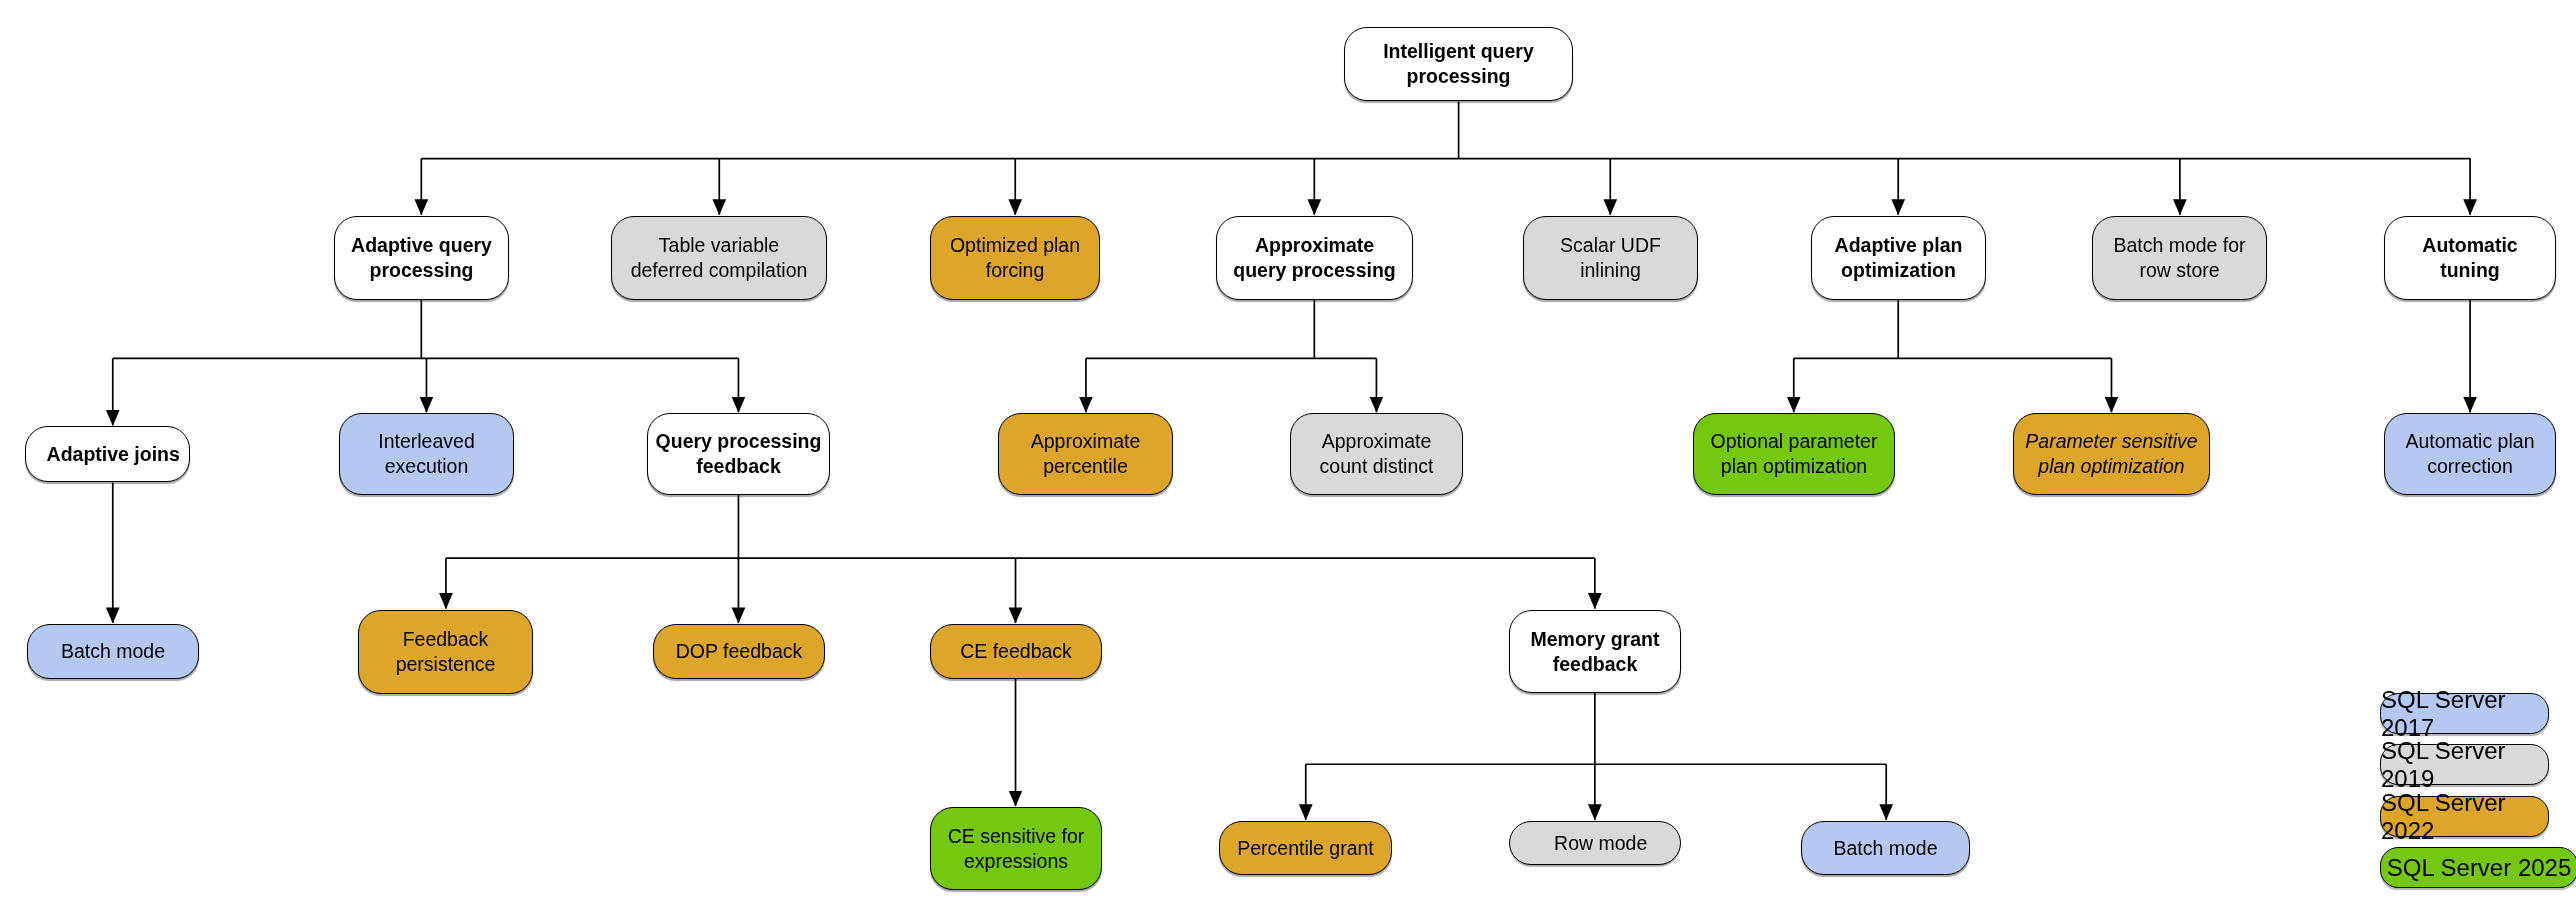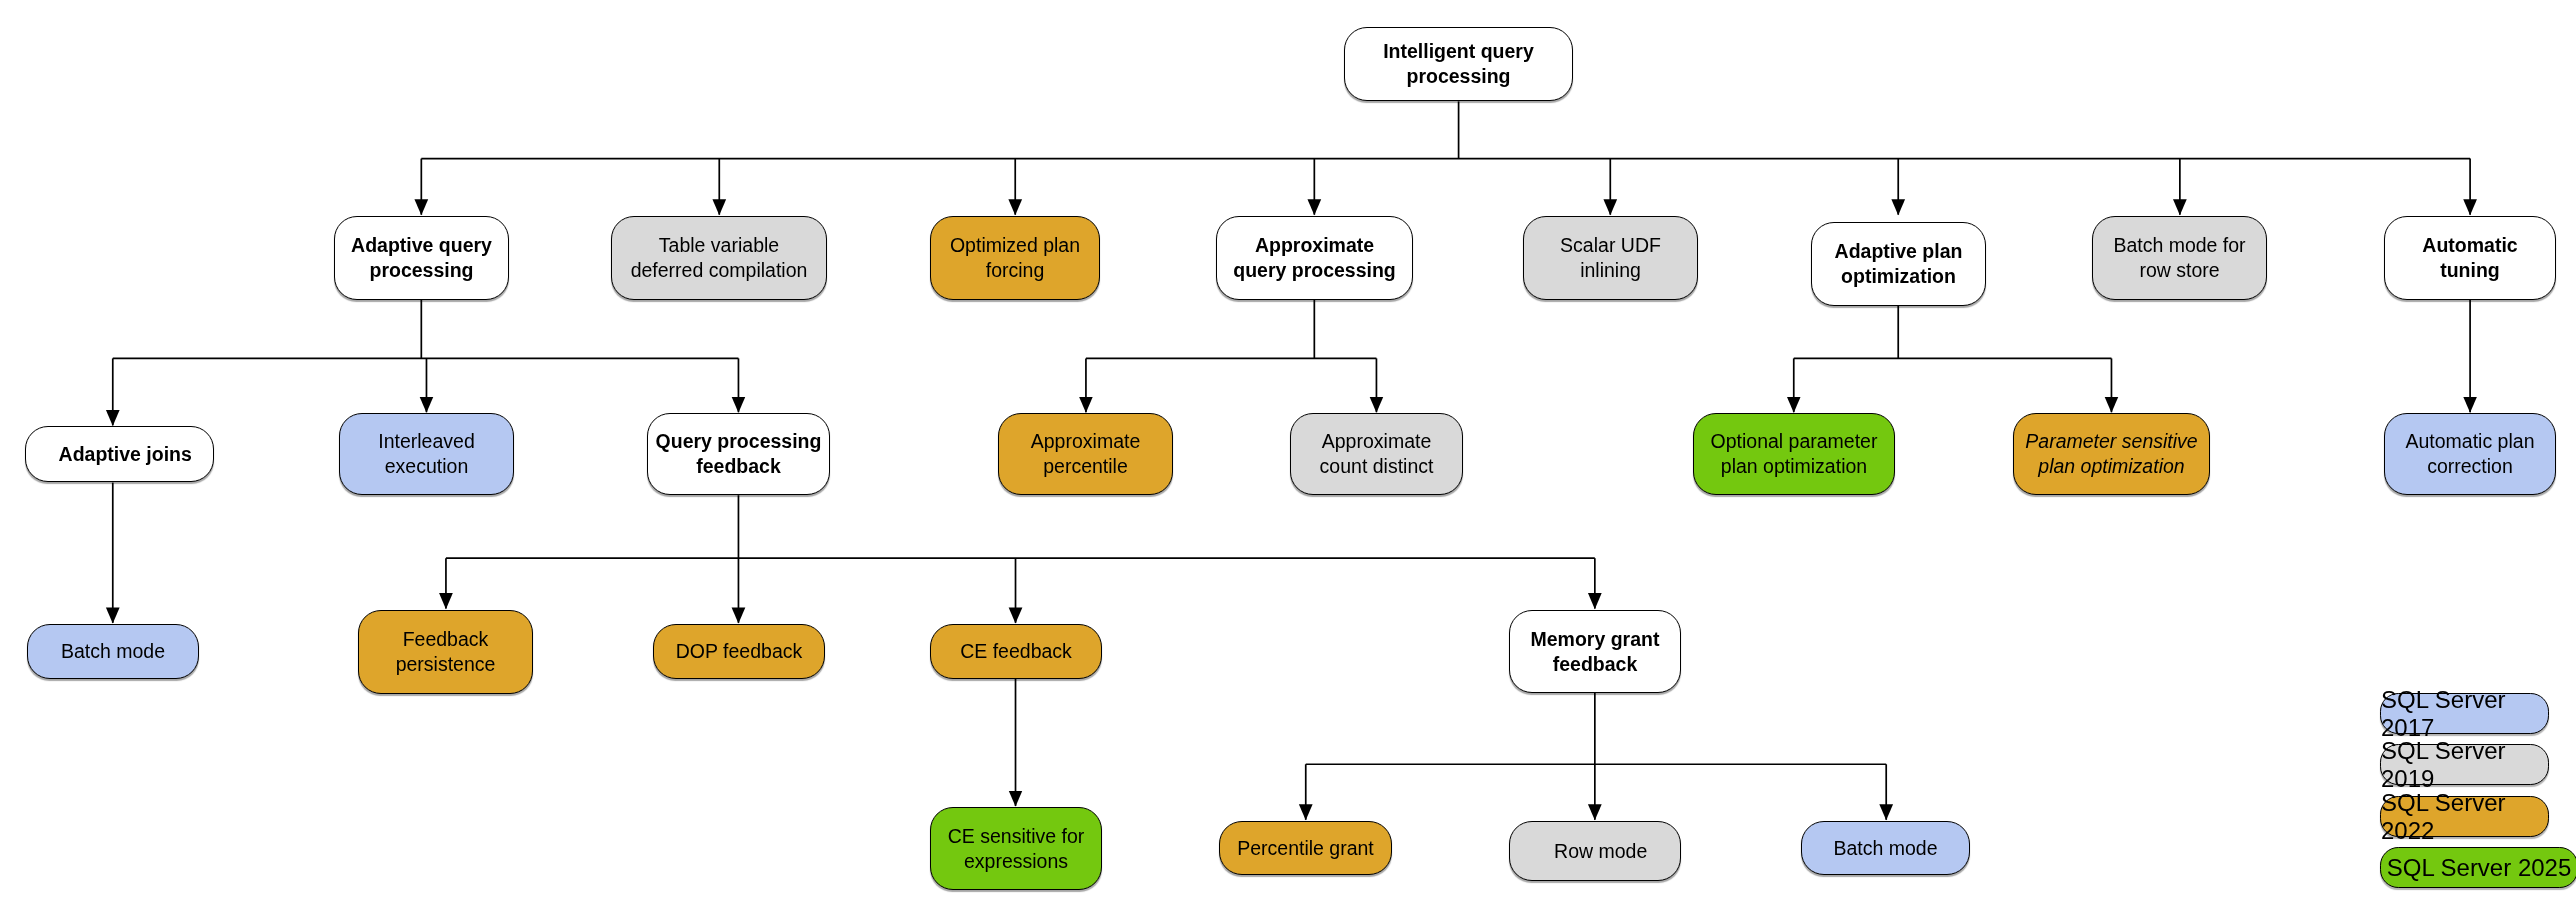--- a/index.html
+++ b/index.html
@@ -92,27 +92,27 @@
       <div class="node bold" style="left: 334px; top: 216px; width: 175px; height: 84px; background: rgb(255, 255, 255);">Adaptive query
 processing</div>
       <div class="node" style="left: 611px; top: 216px; width: 216px; height: 84px; background: rgb(217, 217, 217);">Table variable
 deferred compilation</div>
       <div class="node" style="left: 930px; top: 216px; width: 170px; height: 84px; background: rgb(222, 165, 43);">Optimized plan
 forcing</div>
       <div class="node bold" style="left: 1216px; top: 216px; width: 197px; height: 84px; background: rgb(255, 255, 255);">Approximate
 query processing</div>
       <div class="node" style="left: 1523px; top: 216px; width: 175px; height: 84px; background: rgb(217, 217, 217);">Scalar UDF
 inlining</div>
-      <div class="node bold" style="left: 1811px; top: 216px; width: 175px; height: 84px; background: rgb(255, 255, 255); margin-top: 6px;">Adaptive plan
+      <div class="node bold" style="left: 1811px; top: 216px; width: 175px; height: 84px; background: rgb(255, 255, 255);">Adaptive plan
 optimization</div>
       <div class="node" style="left: 2092px; top: 216px; width: 175px; height: 84px; background: rgb(217, 217, 217);">Batch mode for
 row store</div>
       <div class="node bold" style="left: 2384px; top: 216px; width: 172px; height: 84px; background: rgb(255, 255, 255);">Automatic
 tuning</div>
-      <div class="node bold" style="left: 25px; top: 426px; width: 189px; height: 56px; background: rgb(255, 255, 255); padding-left: 16px;">Adaptive joins</div>
+      <div class="node bold" style="left: 25px; top: 426px; width: 165px; height: 56px; background: rgb(255, 255, 255); padding-left: 16px;">Adaptive joins</div>
       <div class="node" style="left: 339px; top: 413px; width: 175px; height: 82px; background: rgb(181, 200, 242);">Interleaved
 execution</div>
       <div class="node bold" style="left: 647px; top: 413px; width: 183px; height: 82px; background: rgb(255, 255, 255);">Query processing
 feedback</div>
       <div class="node" style="left: 998px; top: 413px; width: 175px; height: 82px; background: rgb(222, 165, 43);">Approximate
 percentile</div>
       <div class="node" style="left: 1290px; top: 413px; width: 173px; height: 82px; background: rgb(217, 217, 217);">Approximate
 count distinct</div>
       <div class="node" style="left: 1693px; top: 413px; width: 202px; height: 82px; background: rgb(116, 200, 15);">Optional parameter
 plan optimization</div>
@@ -123,21 +123,21 @@
       <div class="node" style="left: 27px; top: 624px; width: 172px; height: 55px; background: rgb(181, 200, 242);">Batch mode</div>
       <div class="node" style="left: 358px; top: 610px; width: 175px; height: 84px; background: rgb(222, 165, 43);">Feedback
 persistence</div>
       <div class="node" style="left: 653px; top: 624px; width: 172px; height: 55px; background: rgb(222, 165, 43);">DOP feedback</div>
       <div class="node" style="left: 930px; top: 624px; width: 172px; height: 55px; background: rgb(222, 165, 43);">CE feedback</div>
       <div class="node bold" style="left: 1509px; top: 610px; width: 172px; height: 83px; background: rgb(255, 255, 255);">Memory grant
 feedback</div>
       <div class="node" style="left: 930px; top: 807px; width: 172px; height: 83px; background: rgb(116, 200, 15);">CE sensitive for
 expressions</div>
       <div class="node" style="left: 1219px; top: 821px; width: 173px; height: 54px; background: rgb(222, 165, 43);">Percentile grant</div>
-      <div class="node" style="left: 1509px; top: 821px; width: 172px; height: 60px; background: rgb(217, 217, 217); padding-left: 16px;">Row mode</div>
+      <div class="node" style="left: 1509px; top: 821px; width: 172px; height: 44px; background: rgb(217, 217, 217); padding-left: 16px;">Row mode</div>
       <div class="node" style="left: 1801px; top: 821px; width: 169px; height: 54px; background: rgb(181, 200, 242);">Batch mode</div>
     </div>
   <div id="legend">
       <div class="legend-item" style="left: 2380px; top: 693px; width: 169px; height: 41px; background: rgb(181, 200, 242);">SQL Server 2017</div>
       <div class="legend-item" style="left: 2380px; top: 744px; width: 169px; height: 41px; background: rgb(217, 217, 217);">SQL Server 2019</div>
       <div class="legend-item" style="left: 2380px; top: 796px; width: 169px; height: 41px; background: rgb(222, 165, 43);">SQL Server 2022</div>
       <div class="legend-item" style="left: 2380px; top: 847px; width: 198px; height: 41px; background: rgb(116, 200, 15);">SQL Server 2025</div>
     </div>
 </div>
 

